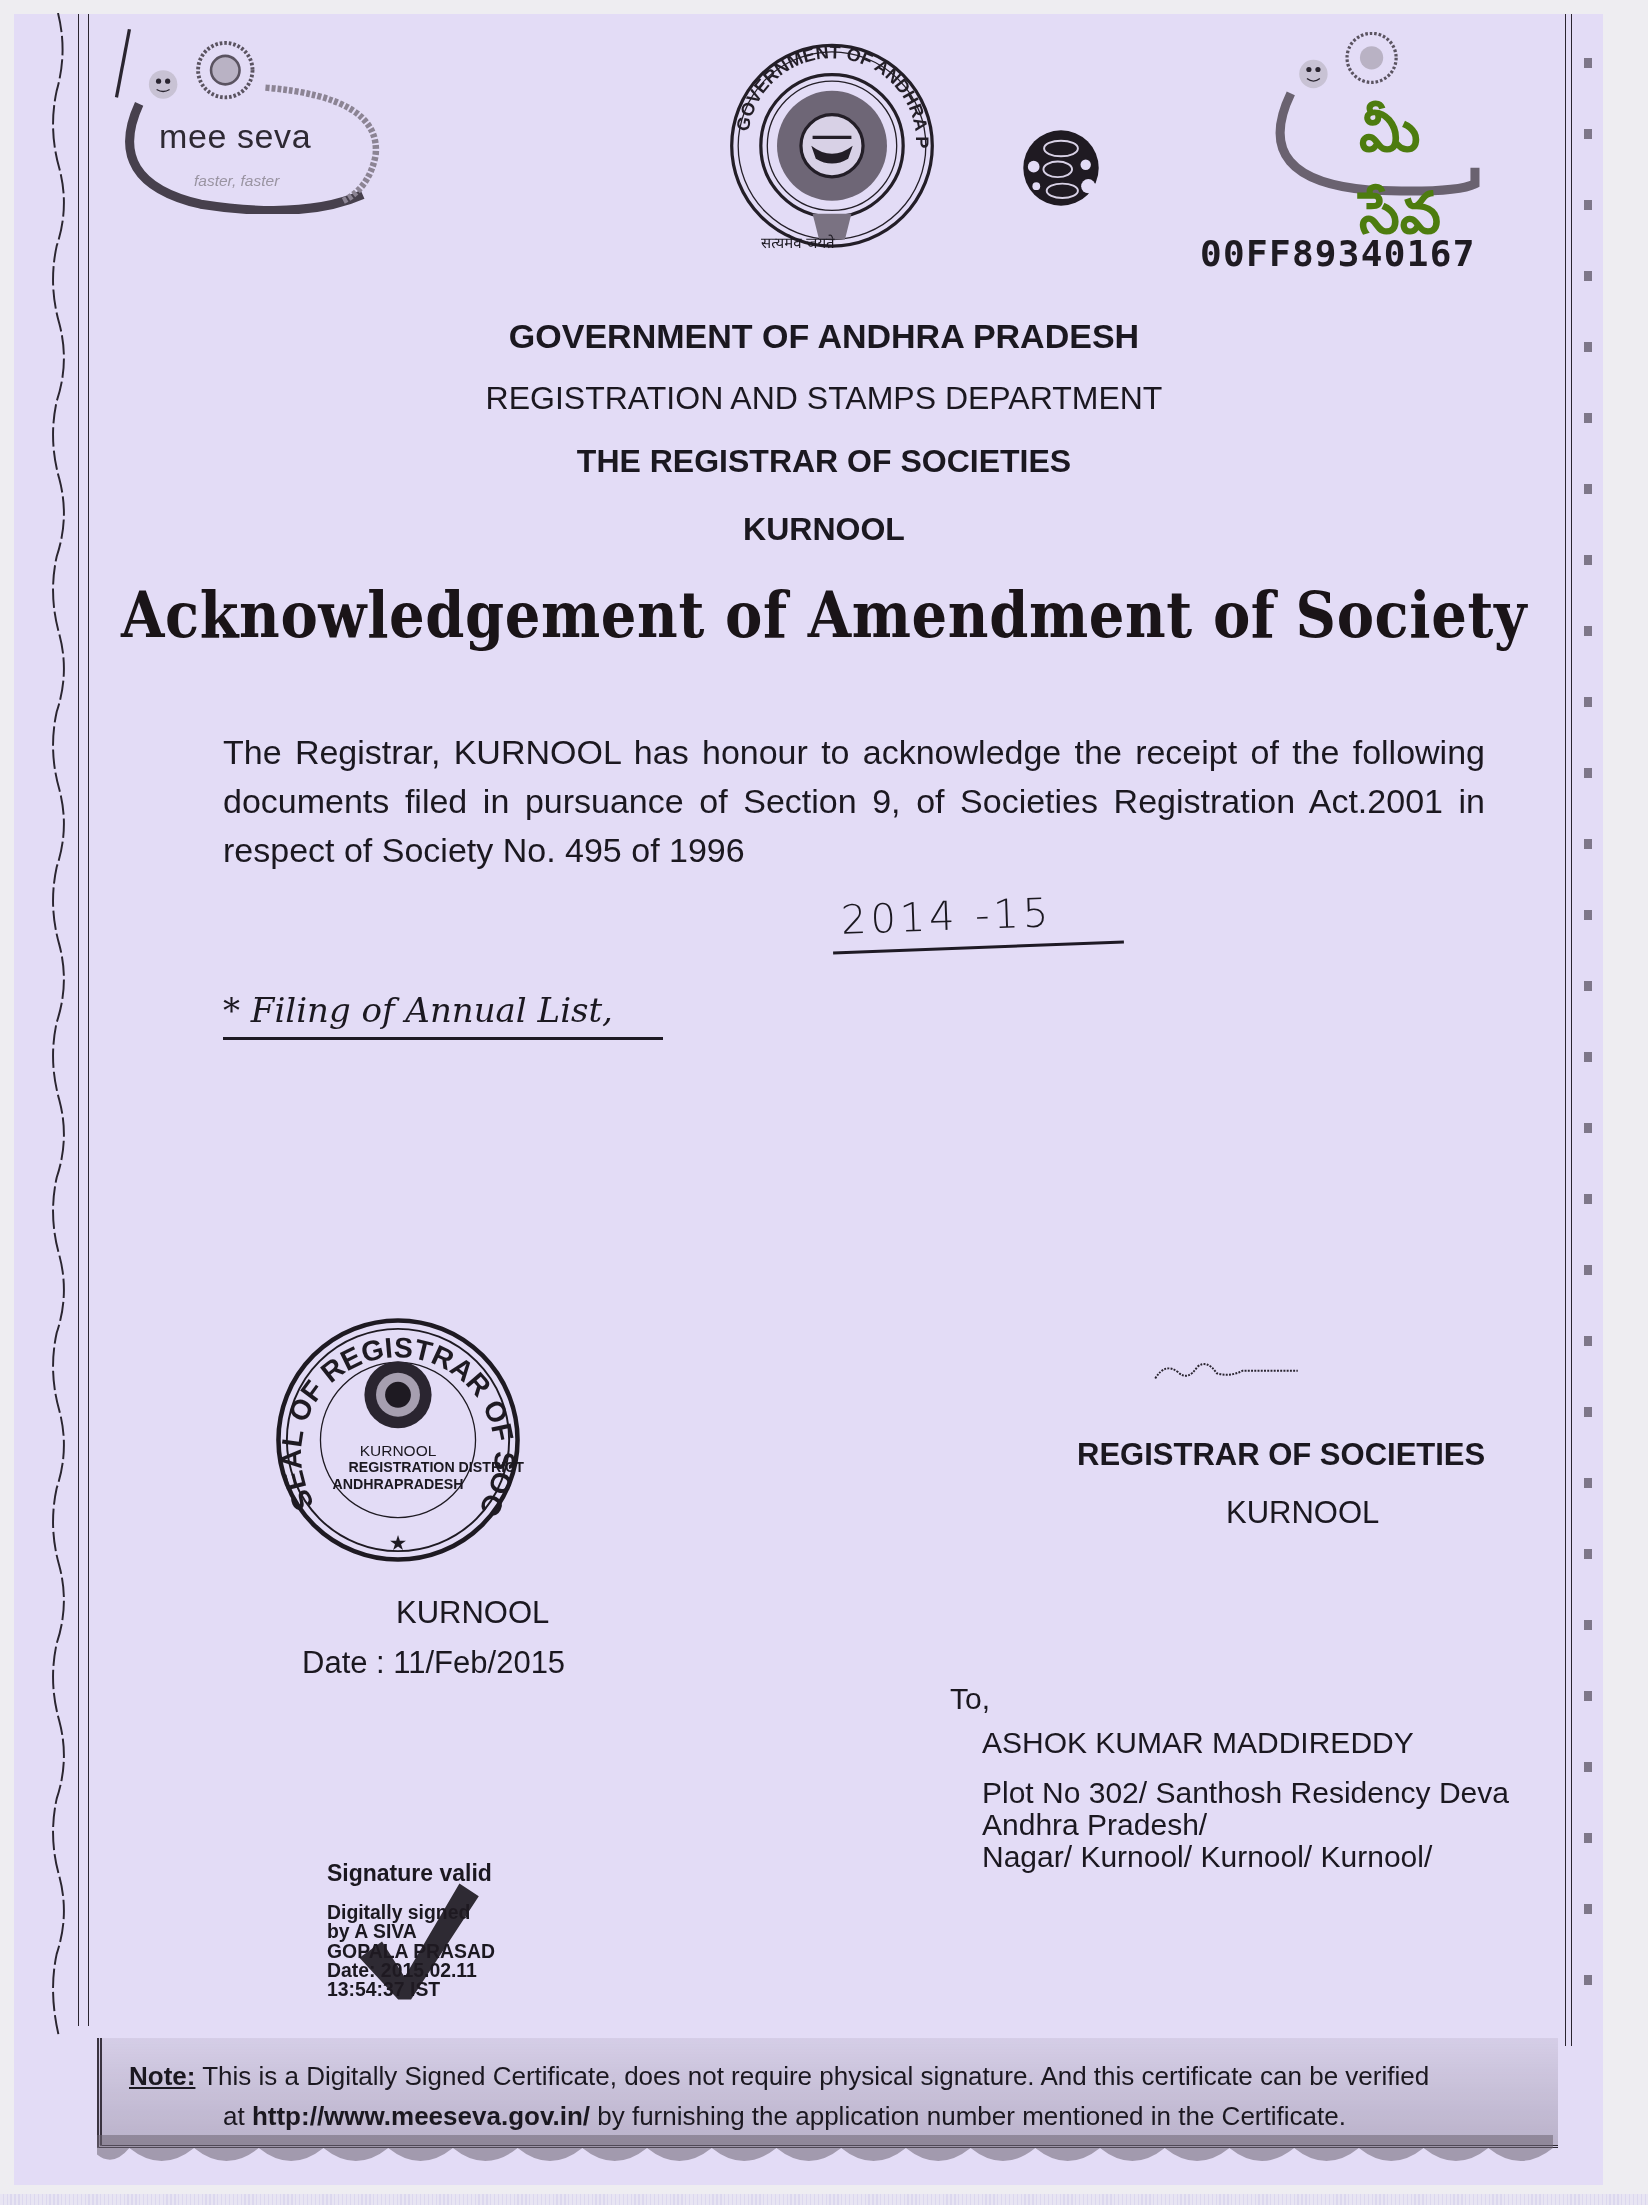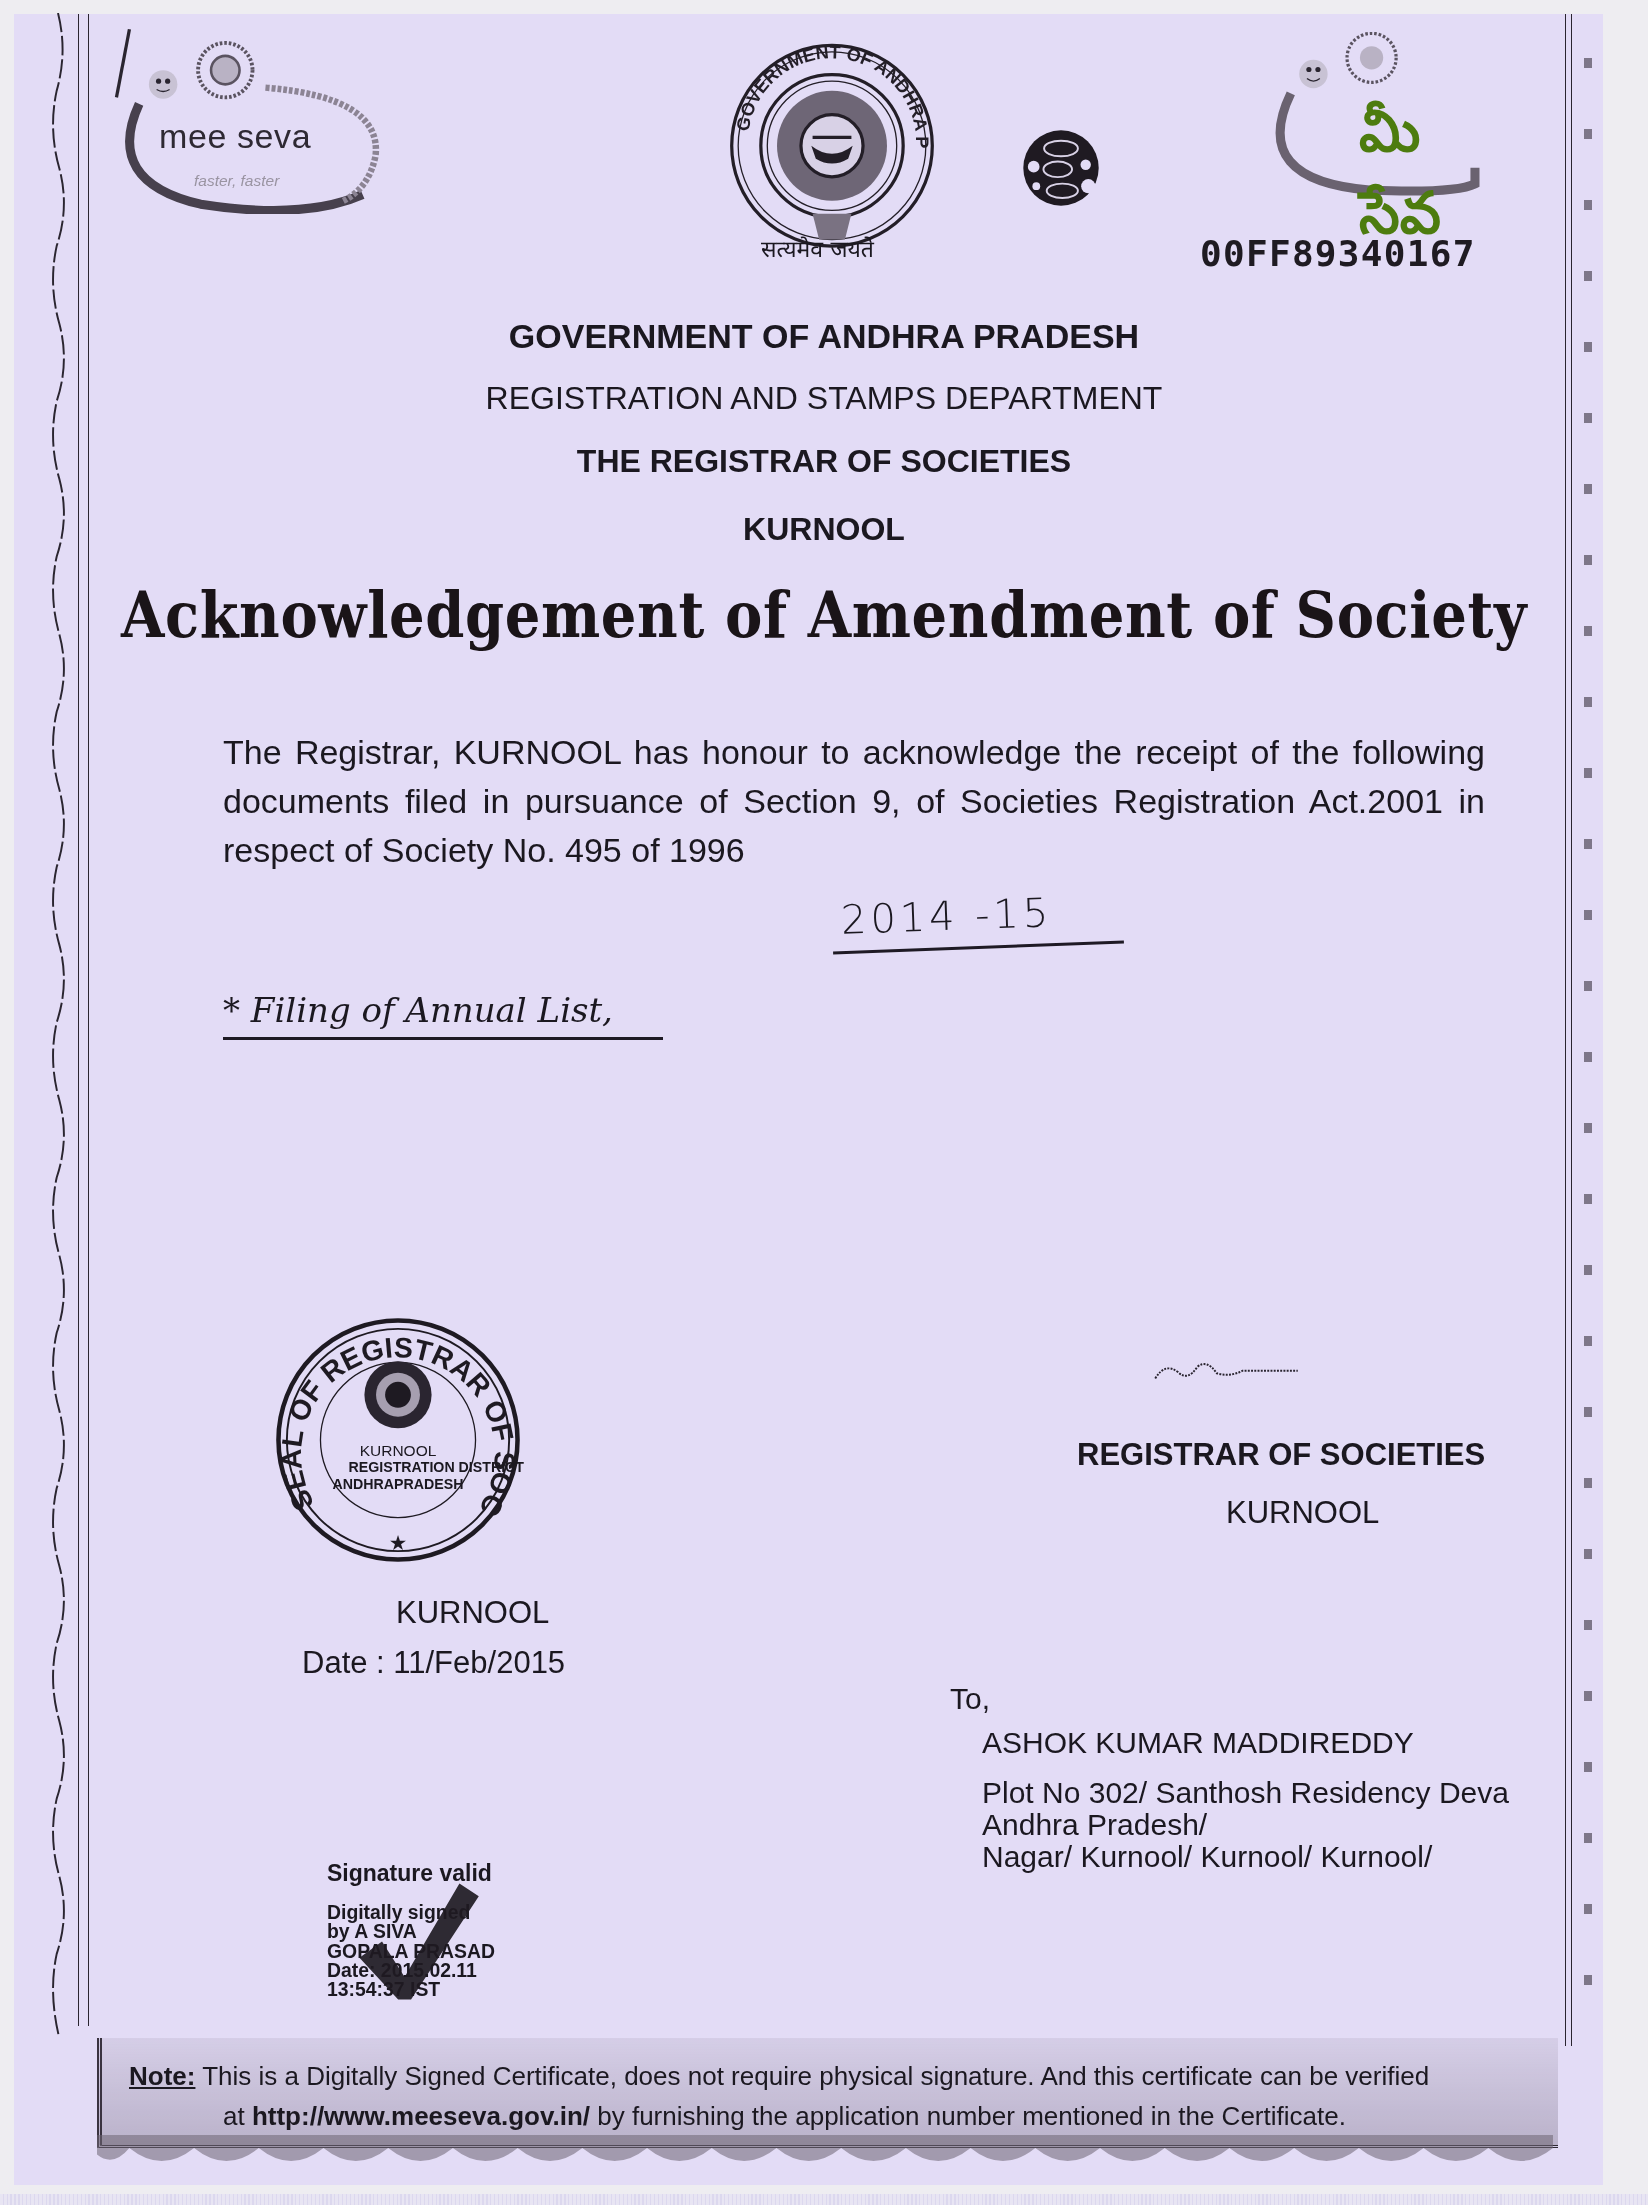--- a/index.html
+++ b/index.html
@@ -124,21 +124,21 @@
     <circle cx="170" cy="185" r="100" fill="none" stroke="#231e27" stroke-width="2"></circle>
     <circle cx="170" cy="185" r="85" fill="#6e6676"></circle>
     <circle cx="170" cy="185" r="48" fill="#d8d1e6" stroke="#231e27" stroke-width="5"></circle>
     <path d="M138 185 Q170 210 202 185 L195 205 Q170 220 145 205 Z" fill="#231e27"></path>
     <path d="M140 172 L200 172" stroke="#231e27" stroke-width="5"></path>
     <text font-family="Liberation Sans, sans-serif" font-size="28" font-weight="bold" fill="#231e27">
       <textPath href="#ringPath" startOffset="4%">GOVERNMENT OF ANDHRA PRADESH</textPath>
     </text>
     <path d="M140 290 L200 290 L190 330 L150 330 Z" fill="#7a7282"></path>
   </svg>
-  <div class="abs" style="left:39px;top:206px;font-size:23px;font-family:'DejaVu Sans',sans-serif;">सत्यमेव जयते</div>
+  <div class="abs" style="left:39px;top:206px;font-size:15px;font-family:'DejaVu Sans',sans-serif;">सत्यमेव जयते</div>
 </div>
 
 <div class="abs hologram">
   <svg width="78" height="78" viewBox="0 0 120 120">
     <circle cx="60" cy="60" r="58" fill="#1f1a22"></circle>
     <ellipse cx="60" cy="30" rx="26" ry="12" fill="none" stroke="#d8d1e6" stroke-width="3"></ellipse>
     <ellipse cx="55" cy="62" rx="22" ry="12" fill="none" stroke="#d8d1e6" stroke-width="3"></ellipse>
     <ellipse cx="62" cy="95" rx="24" ry="11" fill="none" stroke="#d8d1e6" stroke-width="3"></ellipse>
     <circle cx="18" cy="58" r="9" fill="#e3dcf6"></circle>
       <circle cx="98" cy="55" r="8" fill="#e3dcf6"></circle>

